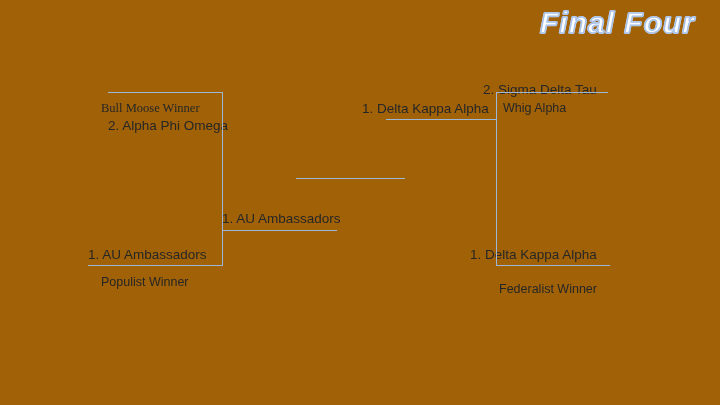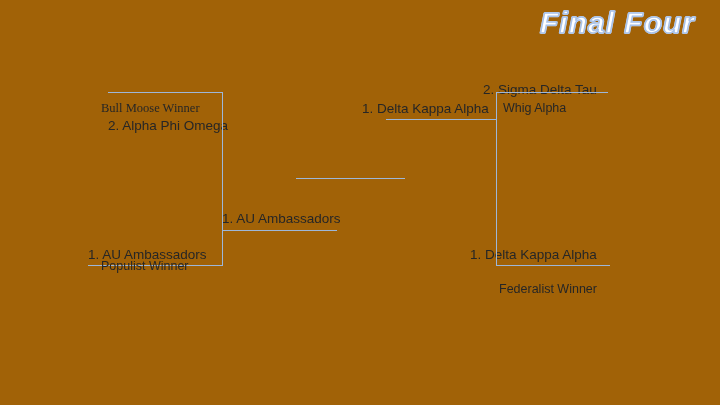--- a/index.html
+++ b/index.html
@@ -66,21 +66,21 @@
 <div id="bracket-canvas">
 
   <div class="title">Final Four</div>
 
   <div class="seed" style="left:108px; top:74px;margin-top:44px;">2. Alpha Phi Omega</div>
   <div class="hline" style="left:108px; top:92px; width:114px;"></div>
   <div class="winner" style="left:101px; top:101px;font-family:Liberation Serif, serif;">Bull Moose Winner</div>
 
   <div class="seed" style="left:88px; top:247px;">1. AU Ambassadors</div>
   <div class="hline" style="left:88px; top:265px; width:134px;"></div>
-  <div class="winner" style="left:101px; top:259px;text-align:right;">Populist Winner</div>
+  <div class="winner" style="left:101px; top:275px;text-align:right;">Populist Winner</div>
 
   <div class="vline" style="left:222px; top:92px; height:174px;"></div>
 
   <div class="seed" style="left:222px; top:211px;">1. AU Ambassadors</div>
   <div class="hline" style="left:222px; top:230px; width:115px;"></div>
 
   <div class="seed" style="left:483px; top:74px;margin-top:8px;">2. Sigma Delta Tau</div>
   <div class="hline" style="left:496px; top:92px; width:112px;"></div>
   <div class="winner" style="left:503px; top:101px;">Whig Alpha</div>
 

